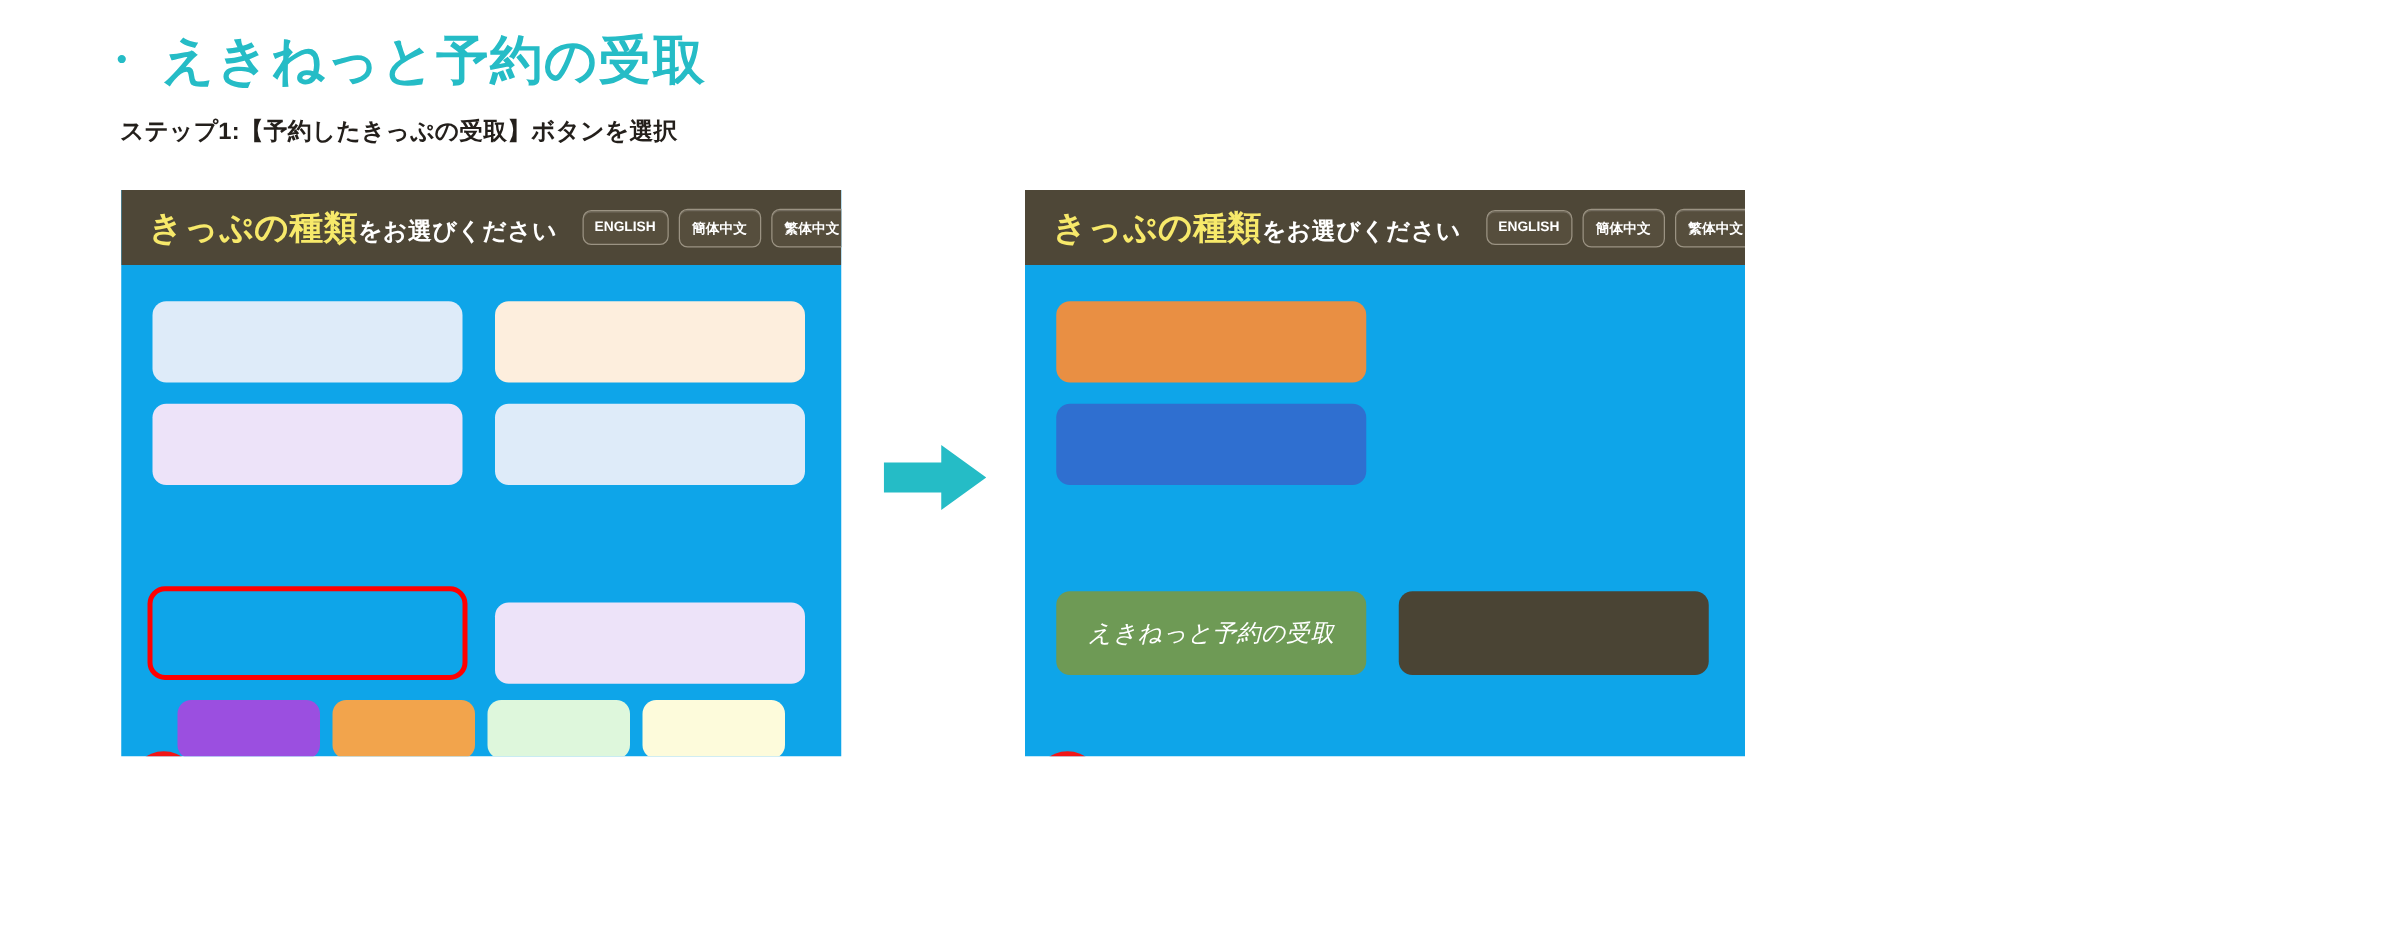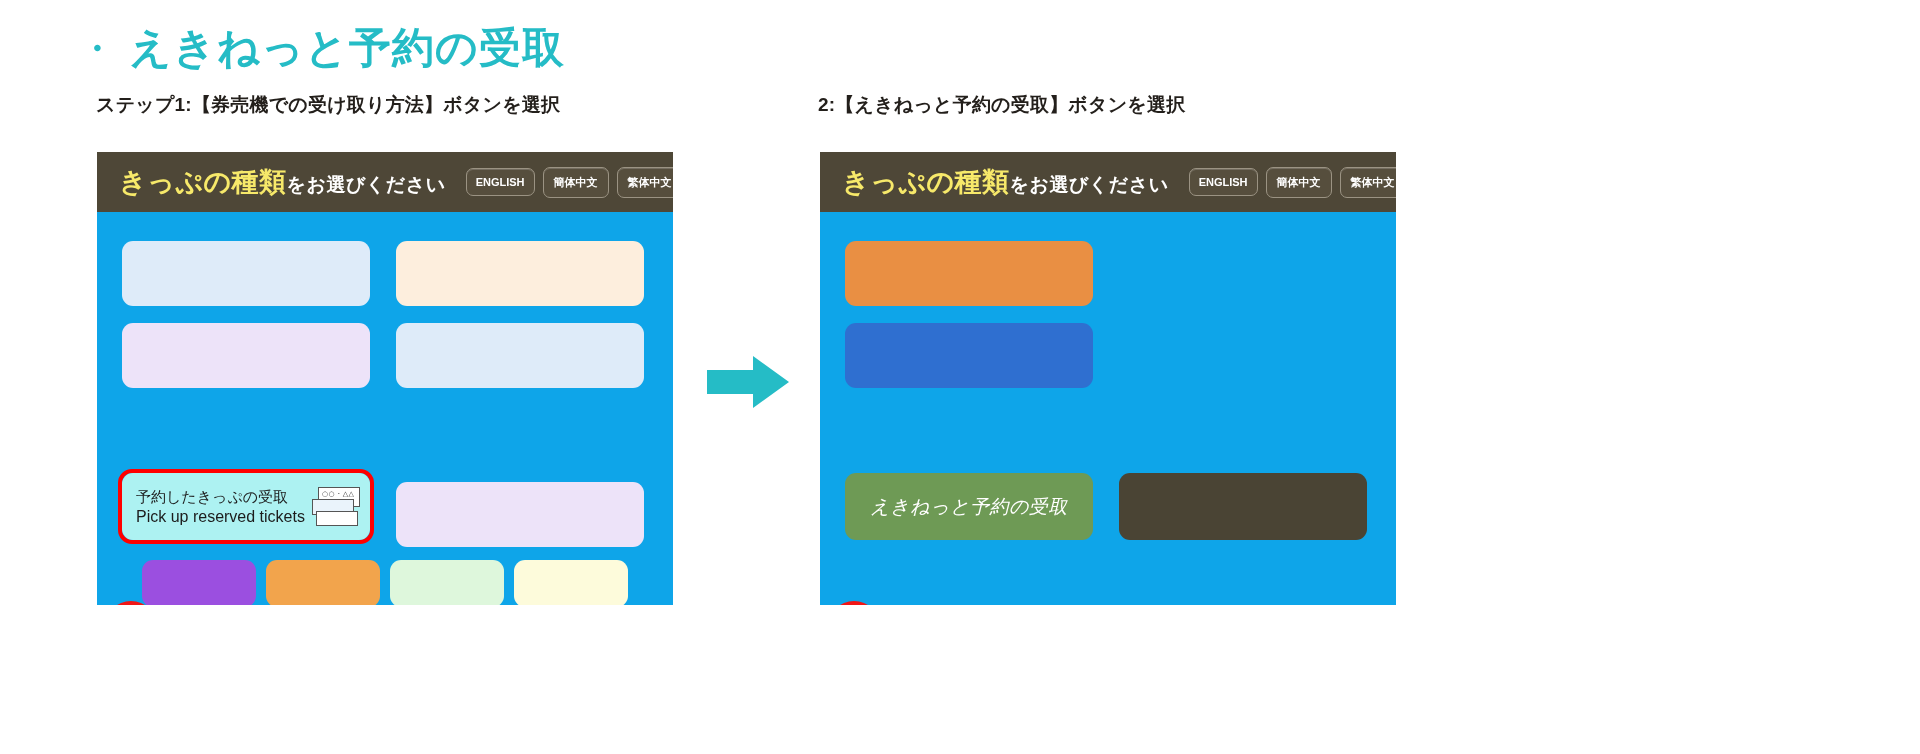--- a/index.html
+++ b/index.html
@@ -142,22 +142,21 @@
 </head>
 <body>
 
 <div class="page">
 
   <div class="slide-title">
     <span class="bullet">・</span>
     <span>えきねっと予約の受取</span>
   </div>
 
-  <div class="step-caption left">ステップ1:【券売機での受け取り方法】ボタンを選択</div>
-  <div class="step-caption right">2:【えきねっと予約の受取】ボタンを選択</div>
+  <div class="step-caption left">ステップ1:【予約したきっぷの受取】ボタンを選択</div>
 
   <div class="kiosk left">
 
     <div class="kiosk-header">
       <div class="htitle">
         <span class="strong">きっぷの種類</span>
         <span class="normal">をお選びください</span>
       </div>
       <div class="lang-row">
         <div class="lang-btn">ENGLISH</div>
@@ -168,33 +167,20 @@
     </div>
 
     <div class="kiosk-body">
       <div class="tile t-l1"></div>
       <div class="tile t-l2"></div>
       <div class="tile t-l3"></div>
       <div class="tile t-l4"></div>
       <div class="tile t-l6"></div>
 
       <div class="highlight-wrap"></div>
-      <div class="highlight-btn">
-        <div class="labels">
-          <span class="jp">予約したきっぷの受取</span>
-          <span class="en">Pick up reserved tickets</span>
-        </div>
-        <div class="ticket-icon">
-          <div class="card back">
-            <div class="mini">○○・△△</div>
-          </div>
-          <div class="card mid"></div>
-          <div class="card front"></div>
-        </div>
-      </div>
 
       <div class="tile b-l1"></div>
       <div class="tile b-l2"></div>
       <div class="tile b-l3"></div>
       <div class="tile b-l4"></div>
 
       <div class="red-dot"></div>
 
     </div>
   </div>

